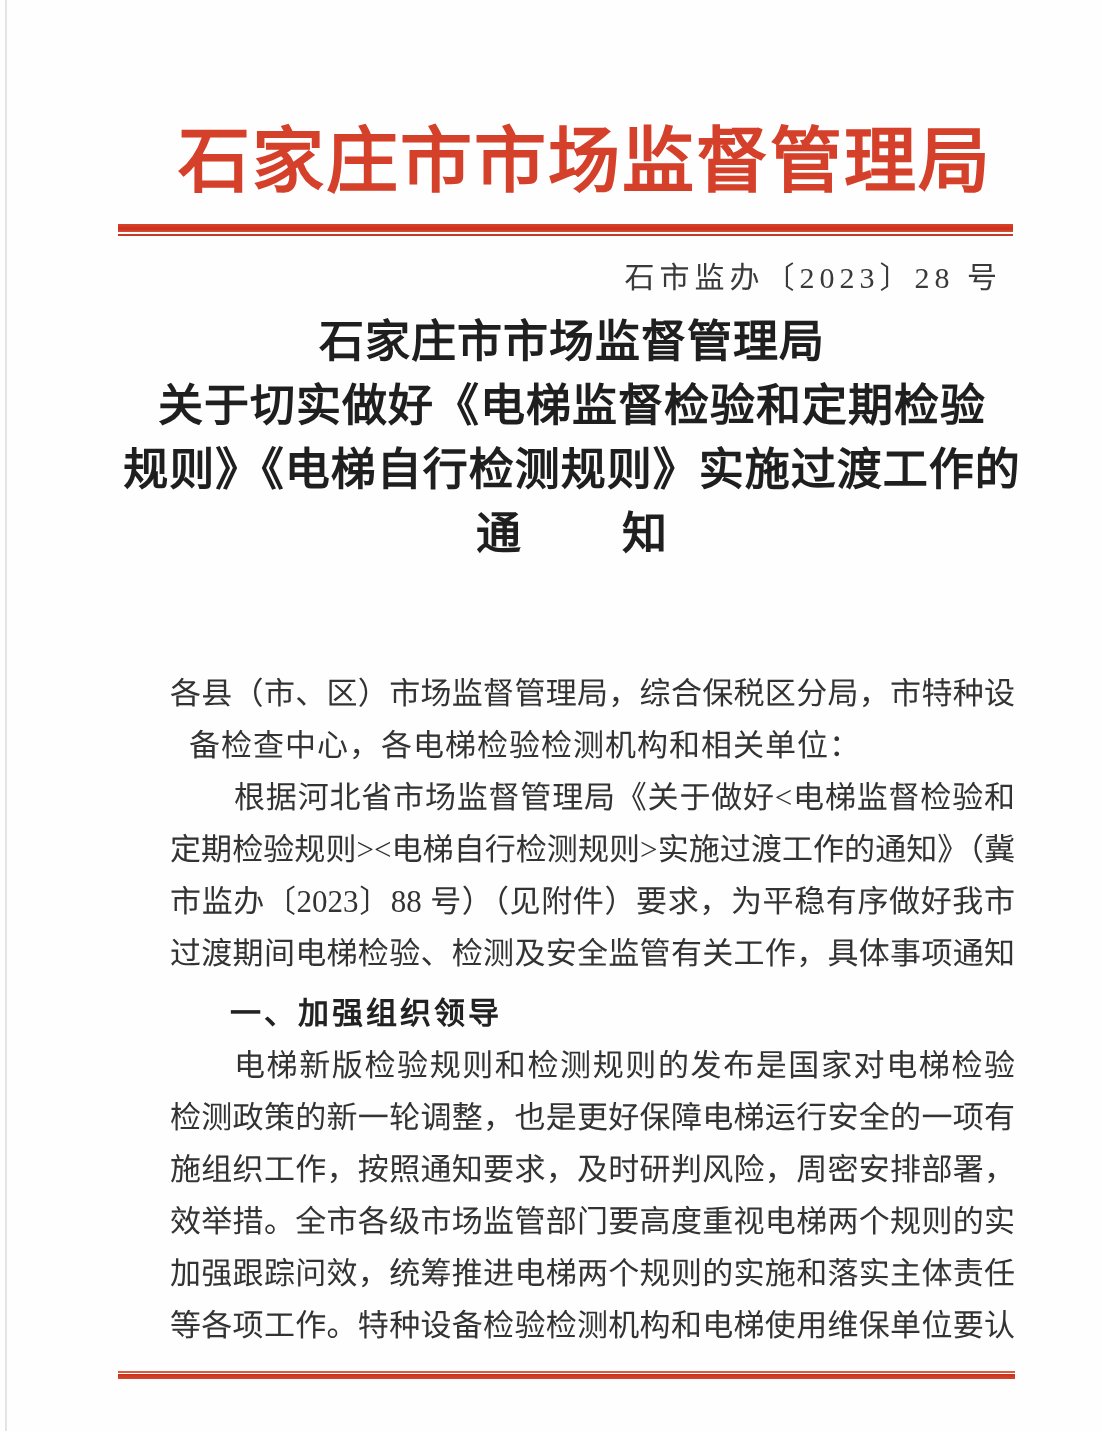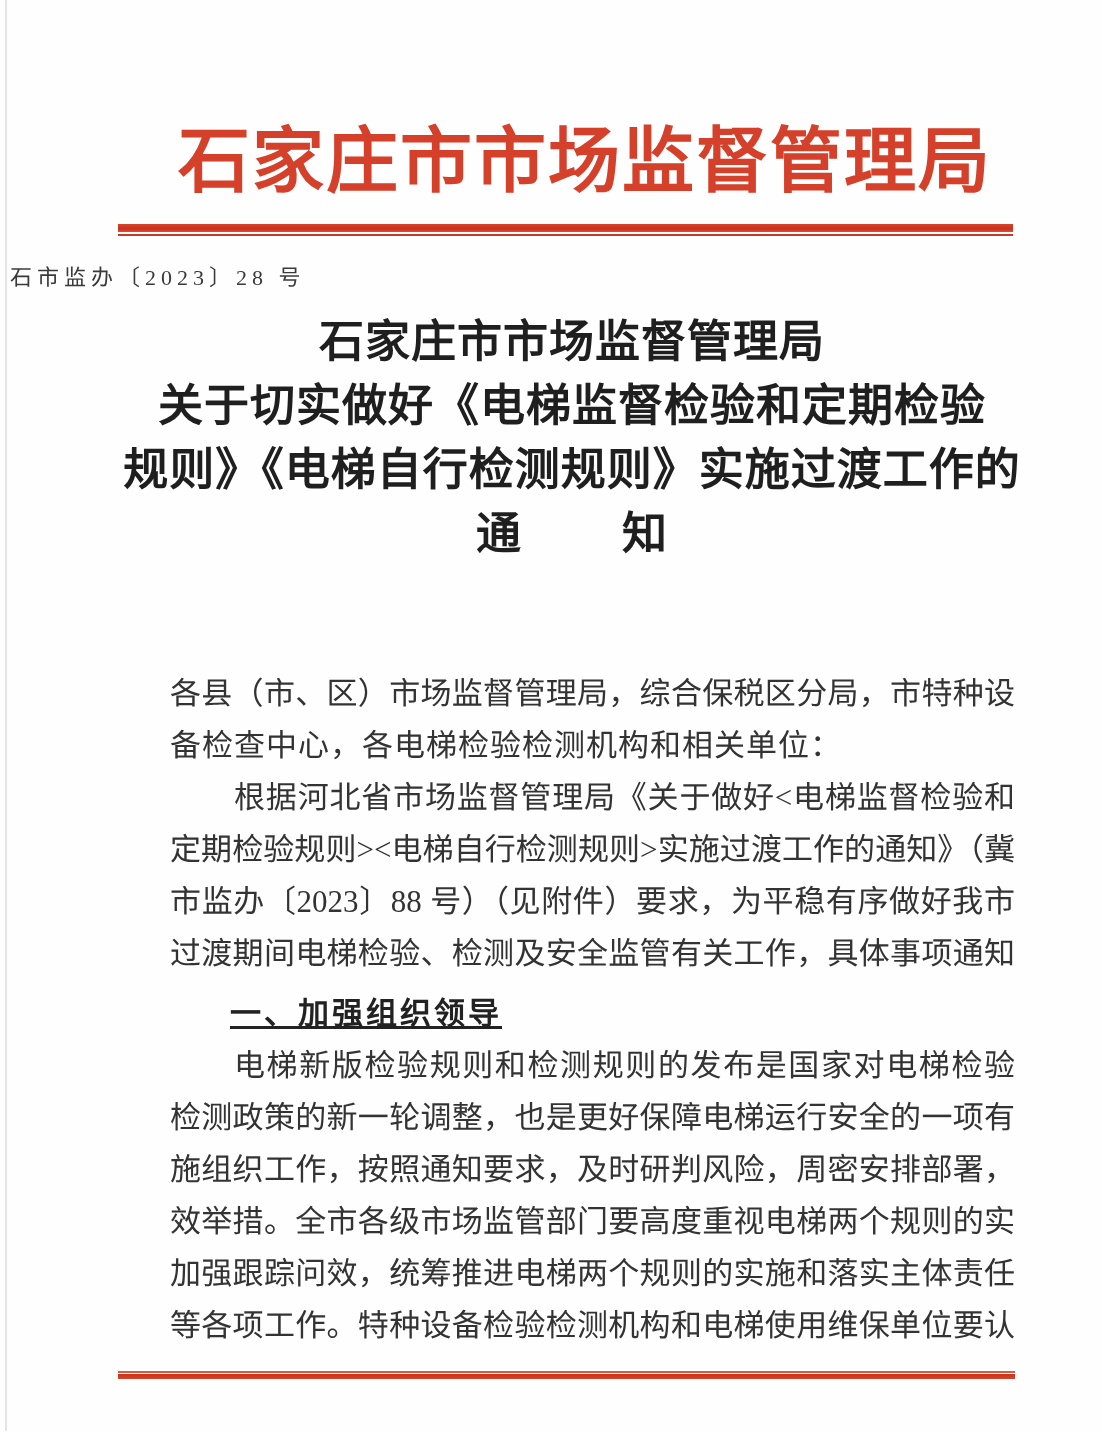--- a/index.html
+++ b/index.html
@@ -52,23 +52,24 @@
   }
   .red-rule .thin {
     margin-top: 2px;
     height: 2px;
     background: #c63b27;
   }
   
   .doc-number {
     position: absolute;
     top: 256px;
-    left: 10px;
+    left: 0;
     width: 1002px;
-    font-size: 22px;
+    text-align: right;
+    font-size: 30px;
     line-height: 44px;
     letter-spacing: 5px;
     color: #3a3a3a;
   }
   
   .doc-title {
     position: absolute;
     top: 310px;
     left: 72px;
     width: 1000px;
@@ -102,34 +103,34 @@
     text-justify: inter-character;
     white-space: nowrap;
   }
   .bline.j {
     white-space: normal;
   }
   .bline.l {
     text-align: right;
     text-align-last: left;
     letter-spacing: 1px;
+    margin-left: 19px;
   }
   .bline.indent {
     padding-left: 64px;
   }
   .bline.heading {
     margin-top: 8px;
     padding-left: 60px;
     text-align: left;
     text-align-last: left;
     font-family: "Liberation Sans", "DejaVu Sans", sans-serif;
     font-weight: 700;
     letter-spacing: 3px;
     color: #222222;
-    text-decoration: underline;
   }
   
   .footer-rule {
     position: absolute;
     top: 1371px;
     left: 118px;
     width: 897px;
   }
   .footer-rule .thin {
     height: 2px;

